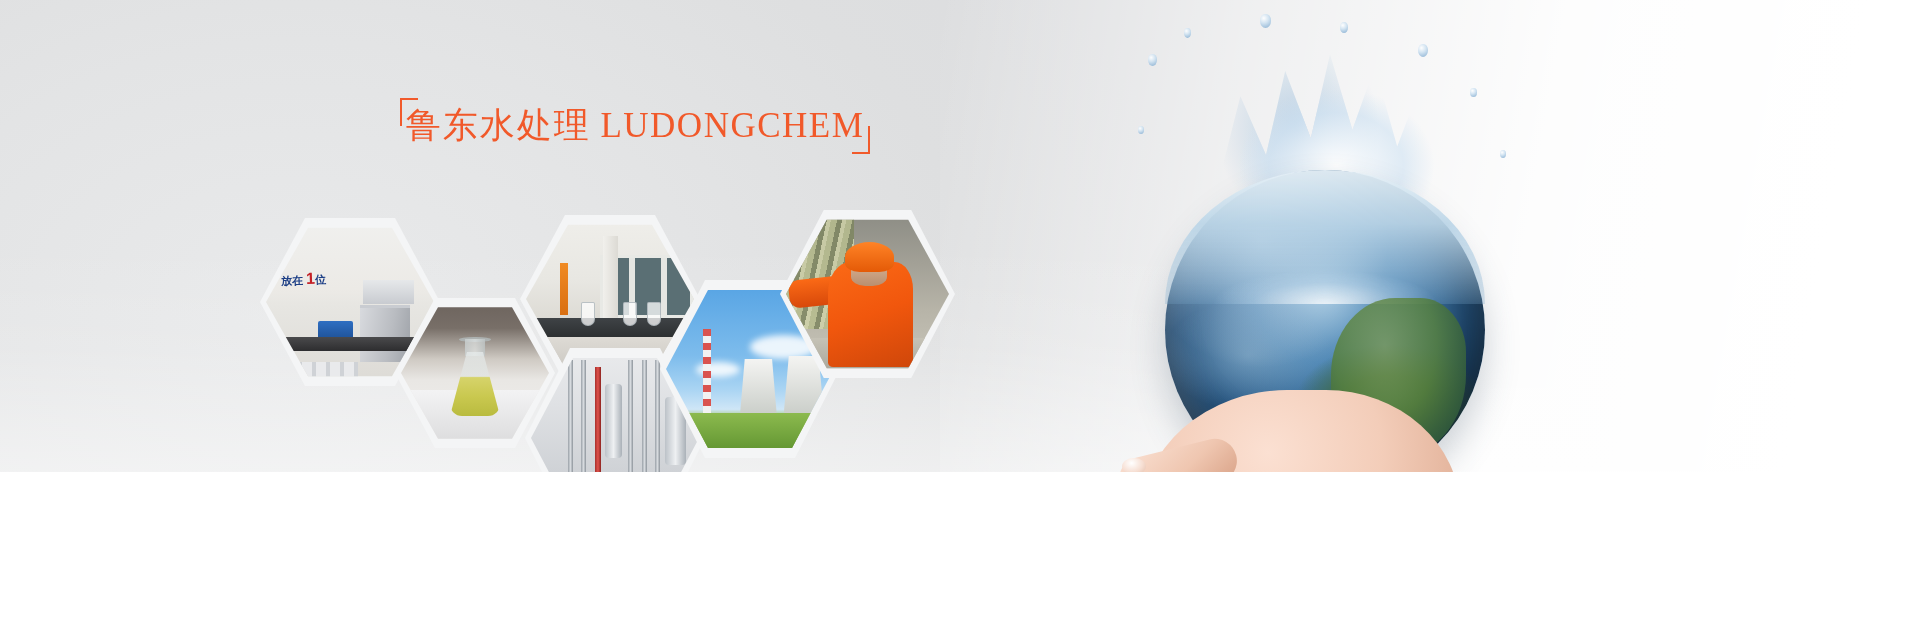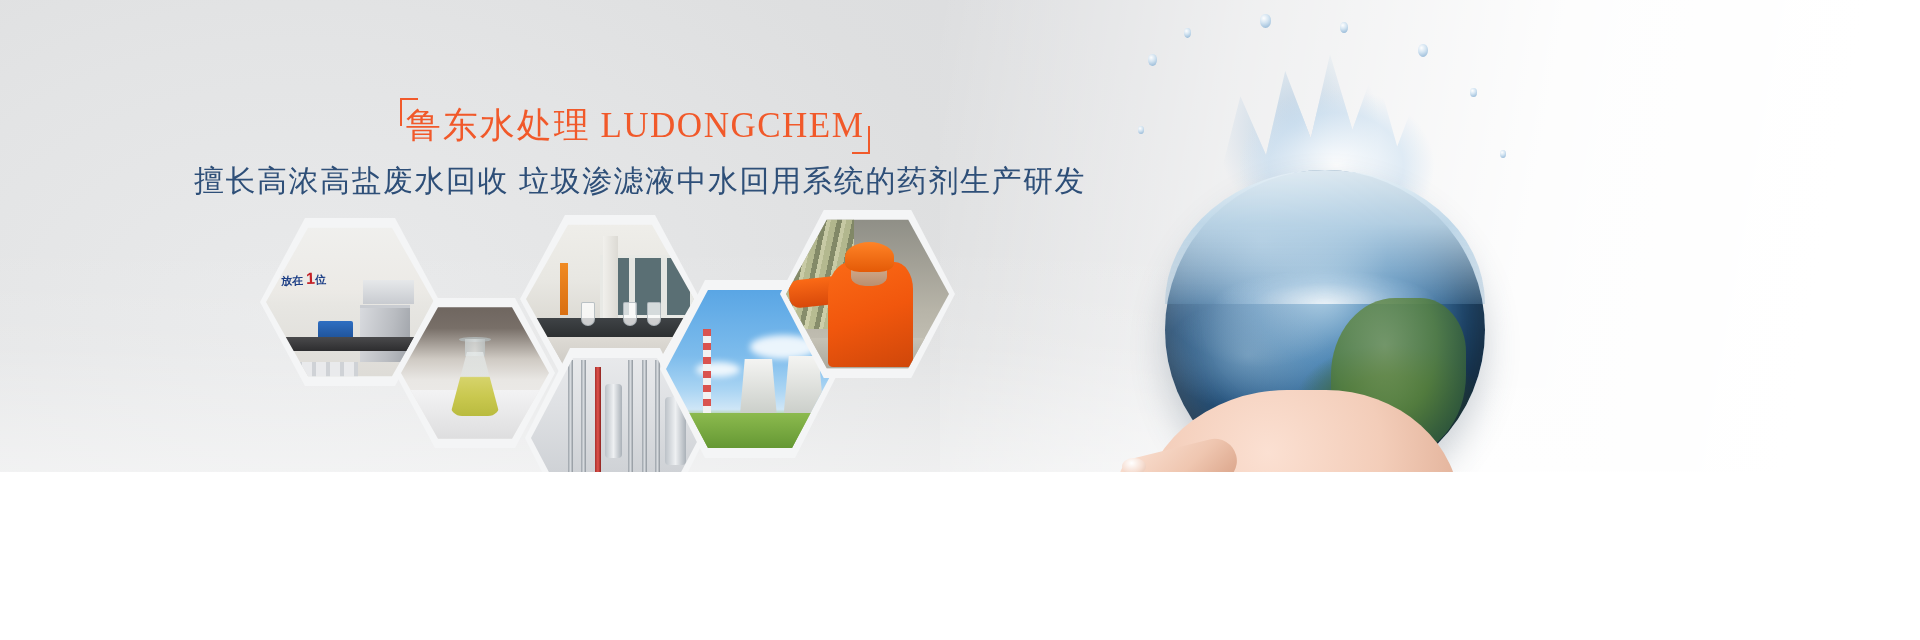--- a/index.html
+++ b/index.html
@@ -363,21 +363,20 @@
   <div class="bg-wash-bottom"></div>
 
   <div class="headline-wrap">
     <span class="bracket-left"></span>
     <span class="bracket-right"></span>
     <div class="headline">
       <span class="cn">鲁东水处理</span><span>&nbsp;</span><span class="en">LUDONGCHEM</span>
     </div>
   </div>
 
-  <div class="subtitle">擅长高浓高盐废水回收  垃圾渗滤液中水回用系统的药剂生产研发</div>
 
   <div class="hex-cluster">
 
     <div class="hex-frame" style="left:30px; top:0px; width:180px; height:168px;"></div>
     <div class="hex" style="left:36px; top:5px; width:168px; height:158px;">
       <div class="hex-photo photo-lab-workshop">
         <div class="wall-text">
           <span>放在</span>
           <span class="red">1</span><span>位</span>
         </div>

